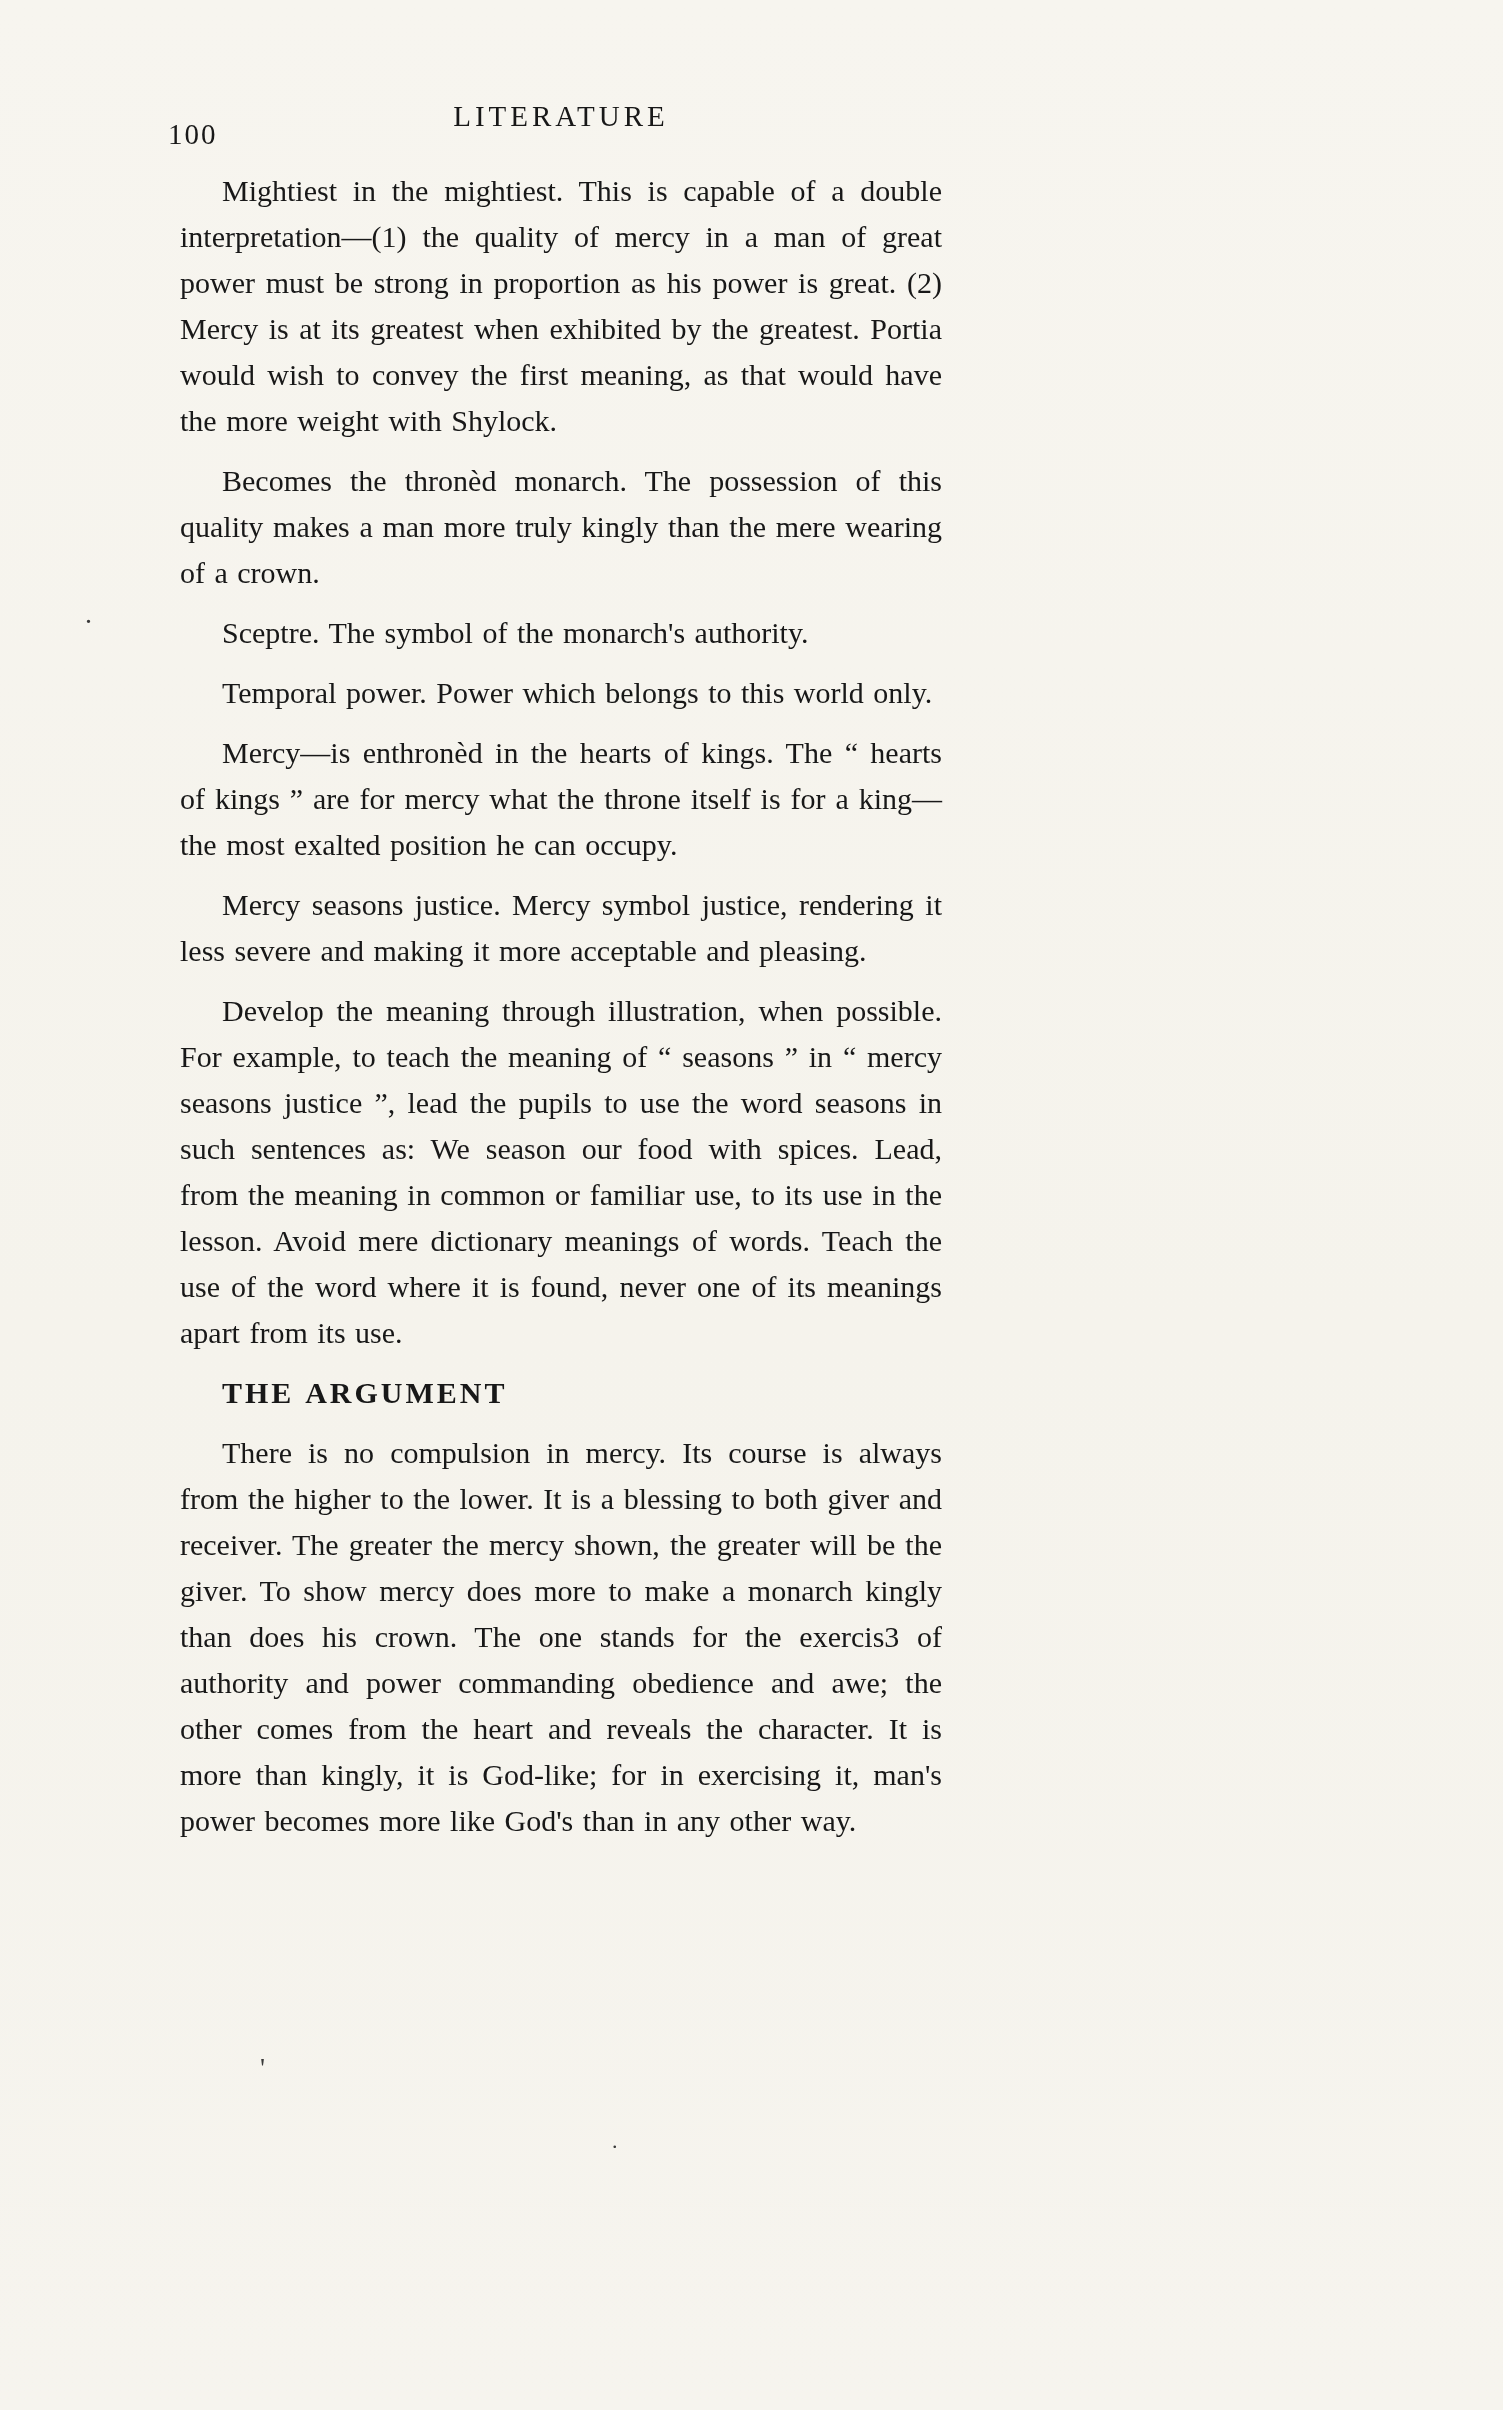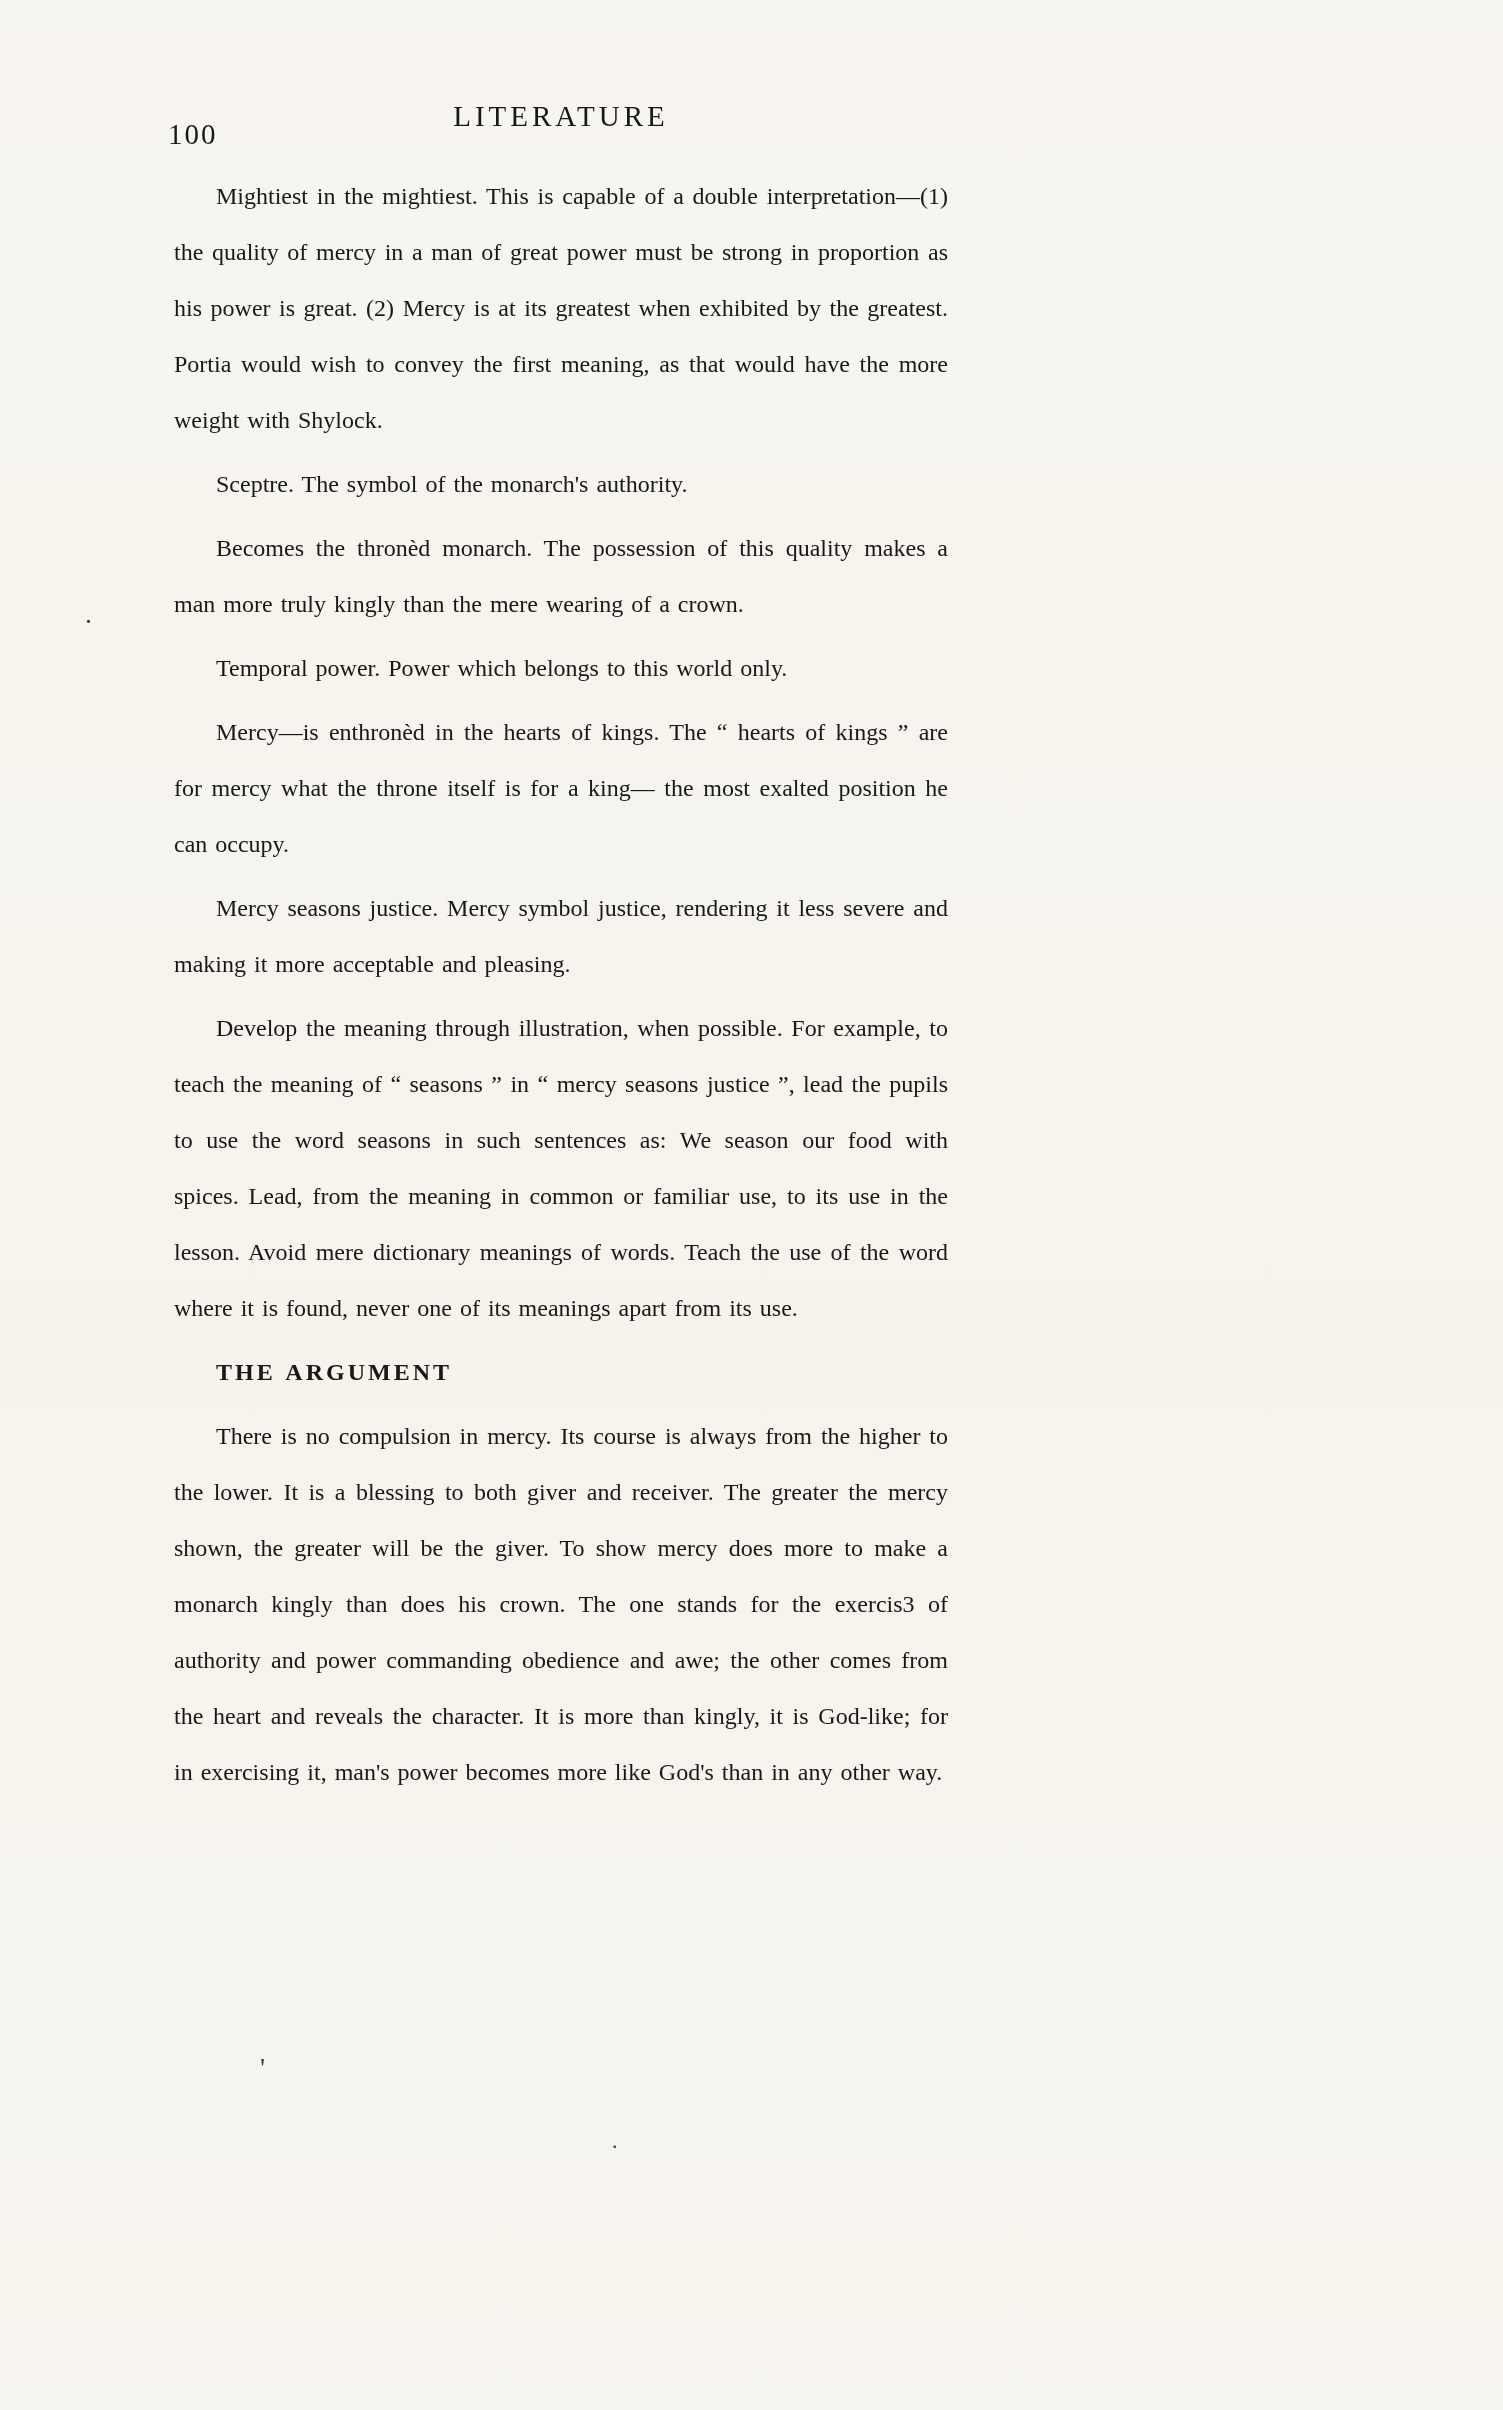--- a/index.html
+++ b/index.html
@@ -39,23 +39,23 @@
     letter-spacing: 2px;
     margin-top: 16px;
   }
   .running-title {
     display: block;
     text-align: center;
     font-size: 29px;
     letter-spacing: 4px;
   }
   .body-text p {
-    margin: 8px;
-    font-size: 24px;
-    line-height: 56px;
+    margin: 14px;
+    font-size: 30px;
+    line-height: 46px;
     text-align: justify;
     text-indent: 42px;
     word-spacing: 2px;
   }
   .section-heading {
     display: block;
     text-align: center;
     font-size: 27px;
     letter-spacing: 3px;
     margin: 30px 0 26px 0;
@@ -79,22 +79,22 @@
 
   <div class="text-block">
 
     <div class="running-header">
       <span class="page-number">100</span>
       <span class="running-title">LITERATURE</span>
     </div>
 
     <div class="body-text">
       <p>Mightiest in the mightiest. This is capable of a double interpretation—(1) the quality of mercy in a man of great power must be strong in proportion as his power is great. (2) Mercy is at its greatest when exhibited by the greatest. Portia would wish to convey the first meaning, as that would have the more weight with Shylock.</p>
+      <p>Becomes the thronèd monarch. The possession of this quality makes a man more truly kingly than the mere wearing of a crown.</p>
       <p>Sceptre. The symbol of the monarch's authority.</p>
-      <p>Becomes the thronèd monarch. The possession of this quality makes a man more truly kingly than the mere wearing of a crown.</p>
       <p>Temporal power. Power which belongs to this world only.</p>
       <p>Mercy—is enthronèd in the hearts of kings. The “ hearts of kings ” are for mercy what the throne itself is for a king— the most exalted position he can occupy.</p>
       <p>Mercy seasons justice. Mercy symbol justice, rendering it less severe and making it more acceptable and pleasing.</p>
       <p>Develop the meaning through illustration, when possible. For example, to teach the meaning of “ seasons ” in “ mercy seasons justice ”, lead the pupils to use the word seasons in such sentences as: We season our food with spices. Lead, from the meaning in common or familiar use, to its use in the lesson. Avoid mere dictionary meanings of words. Teach the use of the word where it is found, never one of its meanings apart from its use.</p>
 
       <p class="section-heading">THE ARGUMENT</p>
 
       <p>There is no compulsion in mercy. Its course is always from the higher to the lower. It is a blessing to both giver and receiver. The greater the mercy shown, the greater will be the giver. To show mercy does more to make a monarch kingly than does his crown. The one stands for the exercis3 of authority and power commanding obedience and awe; the other comes from the heart and reveals the character. It is more than kingly, it is God-like; for in exercising it, man's power becomes more like God's than in any other way.</p>
     </div>
 

